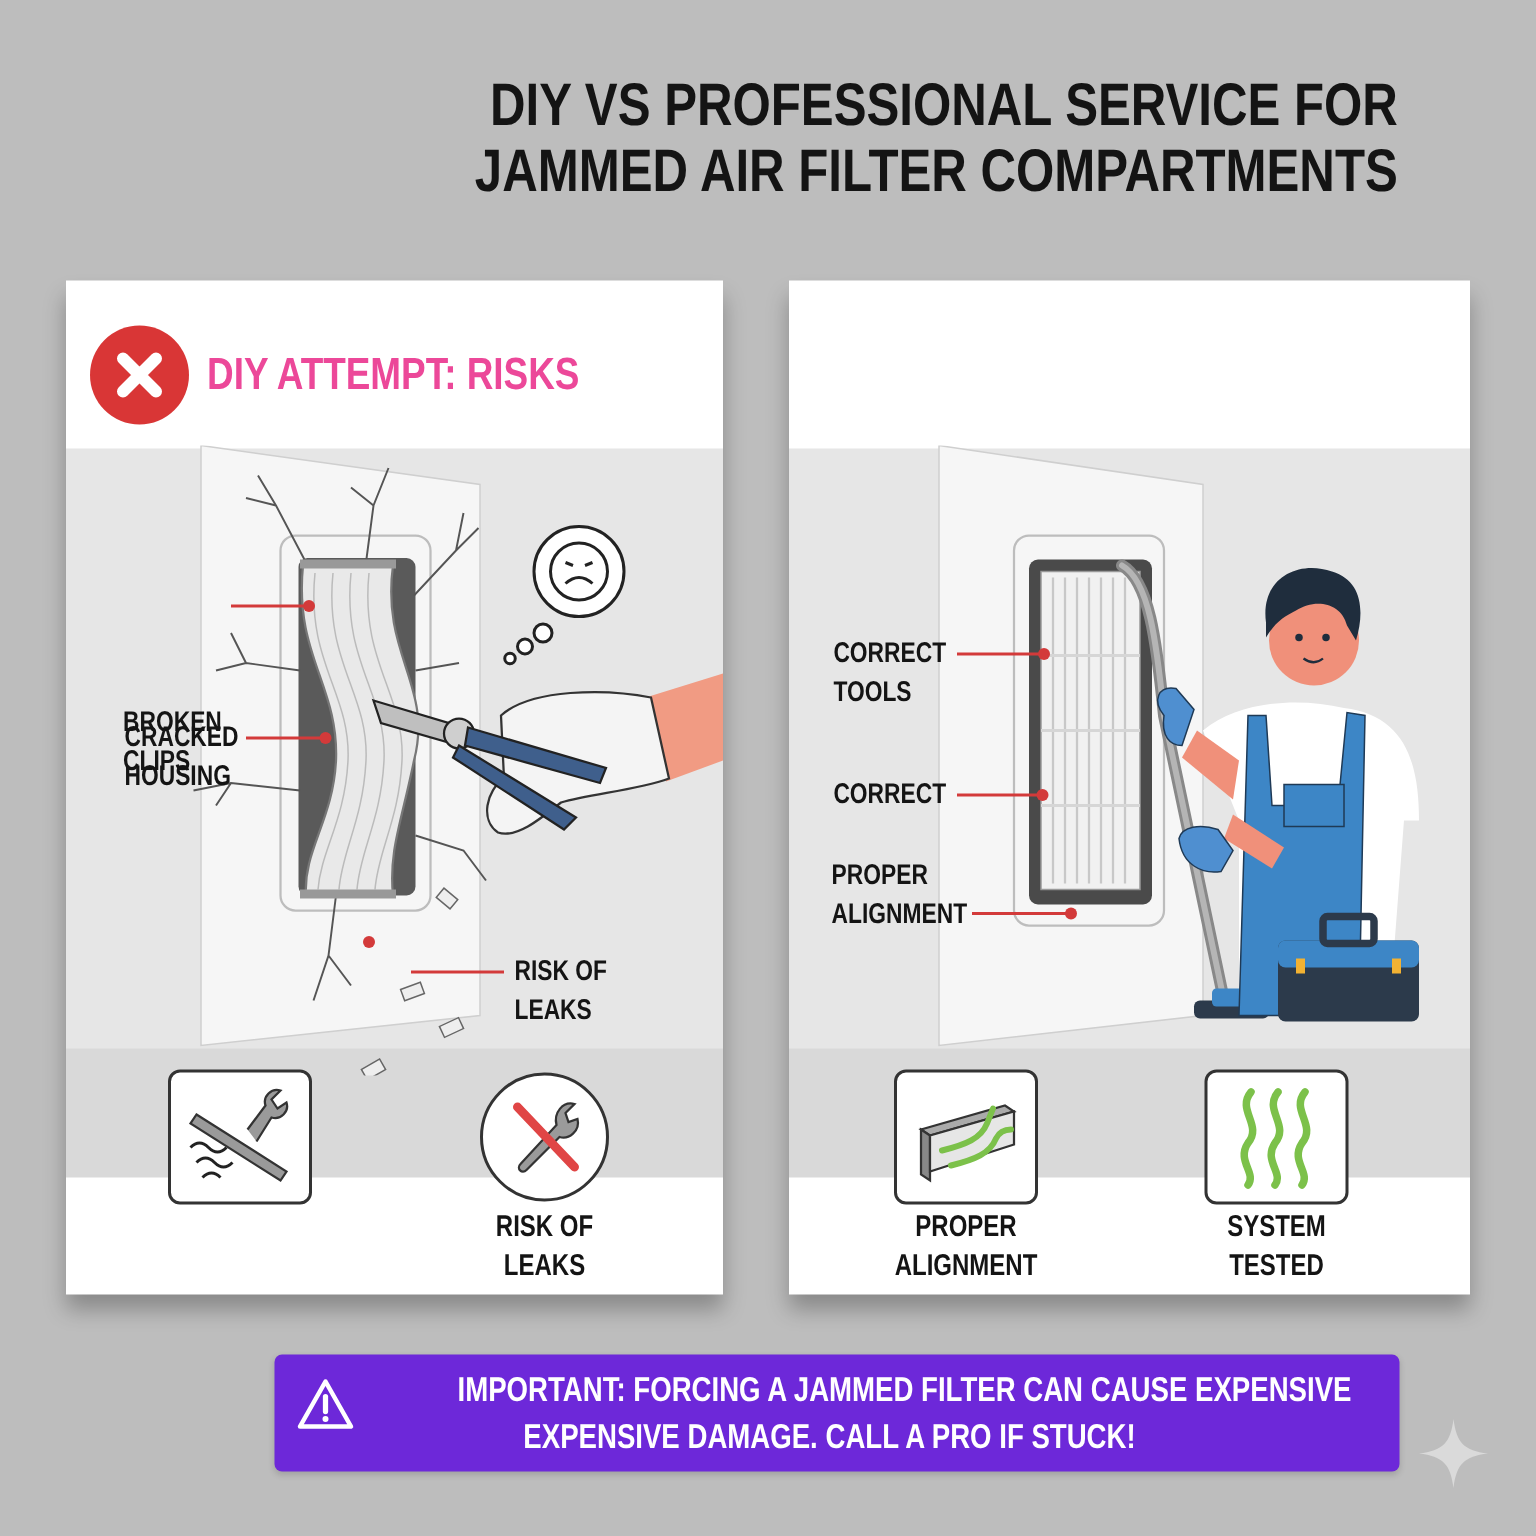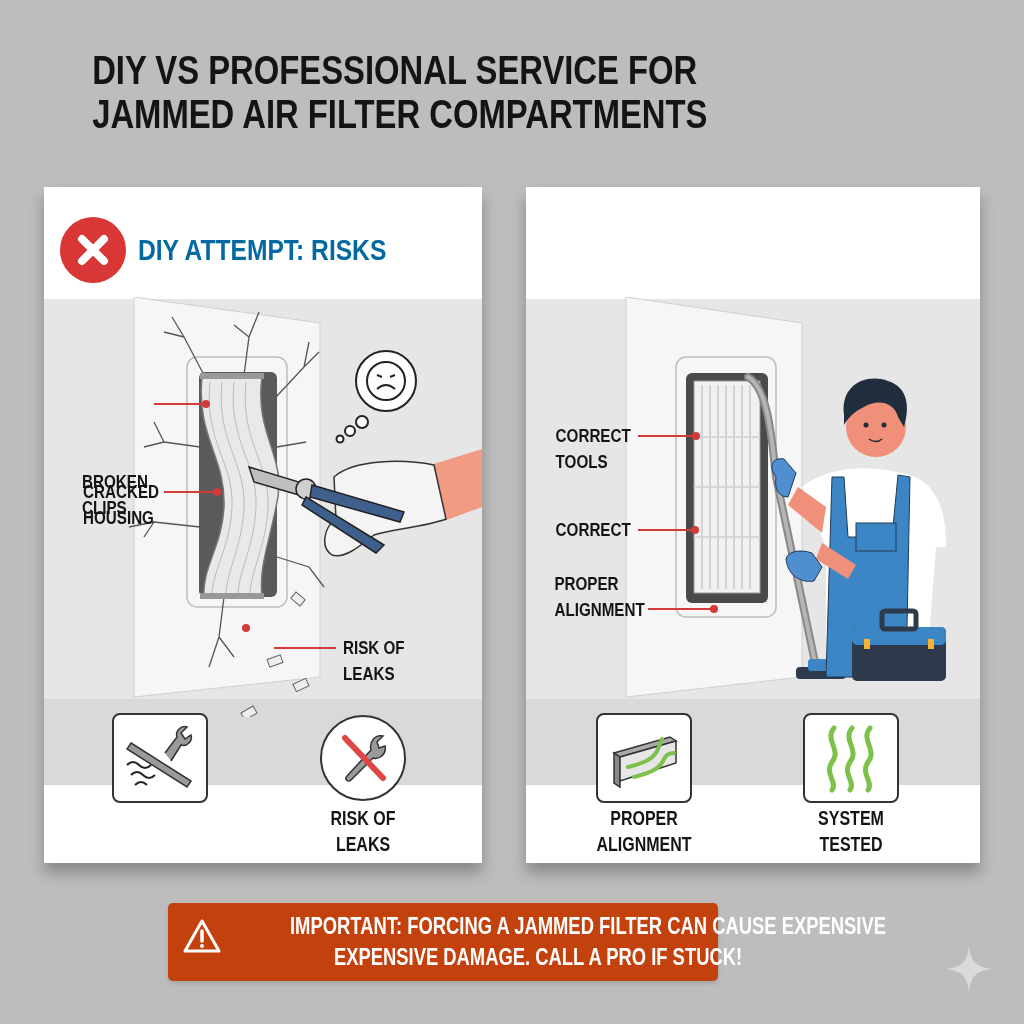--- a/index.html
+++ b/index.html
@@ -6,21 +6,21 @@
   html, body { width: 1024px; height: 1024px; overflow: hidden; }
   body {
     background: #bdbdbd;
     font-family: "Liberation Sans", "DejaVu Sans", sans-serif;
     position: relative;
     color: #111;
   }
 
   
   .title {
-    position: absolute; left: 0; top: 48px; width: 1024px; text-align: left;
+    position: absolute; left: 0; top: 48px; width: 1024px; text-align: right;
     font-size: 40px; line-height: 44px; font-weight: 700; color: #141414;
     text-transform: uppercase;
   }
   .title span { display: block; transform: scaleX(0.82); }
 
   
   .panel {
     position: absolute; top: 187px; height: 676px; background: #ffffff;
     box-shadow: 0 10px 14px rgba(0,0,0,0.28); overflow: hidden;
   }
@@ -34,21 +34,21 @@
     position: absolute; left: 0; right: 0; top: 112px; height: 402px; background: #e6e6e6;
   }
 
   .panel-header { position: absolute; left: 16px; top: 30px; display: flex; align-items: center; }
   .status-icon {
     width: 66px; height: 66px; border-radius: 50%; display: flex; align-items: center; justify-content: center;
   }
   .status-icon.red { background: #d93636; }
   .status-icon.green { background: #6cb43f; }
   .panel-title {
-    font-size: 30px; font-weight: 700; line-height: 36px; text-transform: uppercase; color: #0369a1;
+    font-size: 30px; font-weight: 700; line-height: 36px; text-transform: uppercase; color: #ec4899;
   }
   .panel-title span { display: block; transform: scaleX(0.82); transform-origin: left center; white-space: nowrap; }
   .panel-title.center span { transform-origin: center center; text-align: center; }
 
   .callout {
     position: absolute; font-size: 19px; font-weight: 700; line-height: 26px; color: #141414; text-align: left;
     text-transform: uppercase;
   }
   .callout span { display: block; transform: scaleX(0.8); white-space: nowrap; }
   .leader { position: absolute; height: 2px; background: #d33a3a; }
@@ -60,21 +60,21 @@
   }
   .tile.circle { border-radius: 50%; width: 86px; height: 86px; }
   .tile-label {
     position: absolute; width: 160px; text-align: center; font-size: 20px; font-weight: 700; line-height: 26px;
     text-transform: uppercase; color: #141414;
   }
   .tile-label span { display: block; transform: scaleX(0.8); white-space: nowrap; }
 
   
   .banner {
-    position: absolute; left: 168px; top: 903px; width: 550px; height: 78px; background: #c2410c;
+    position: absolute; left: 183px; top: 903px; width: 750px; height: 78px; background: #6d28d9;
     border-radius: 5px; box-shadow: 0 2px 4px rgba(0,0,0,0.15);
   }
   .banner-icon { position: absolute; left: 14px; top: 15px; }
   .banner-text {
     position: absolute; left: 60px; top: 8px; width: 620px; color: #fff; font-size: 23px; font-weight: 700;
     line-height: 31px; text-align: center; text-transform: uppercase;
   }
   .banner-text span { display: block; transform: scaleX(0.8); white-space: nowrap; }
 
   .sparkle { position: absolute; left: 944px; top: 944px; }

